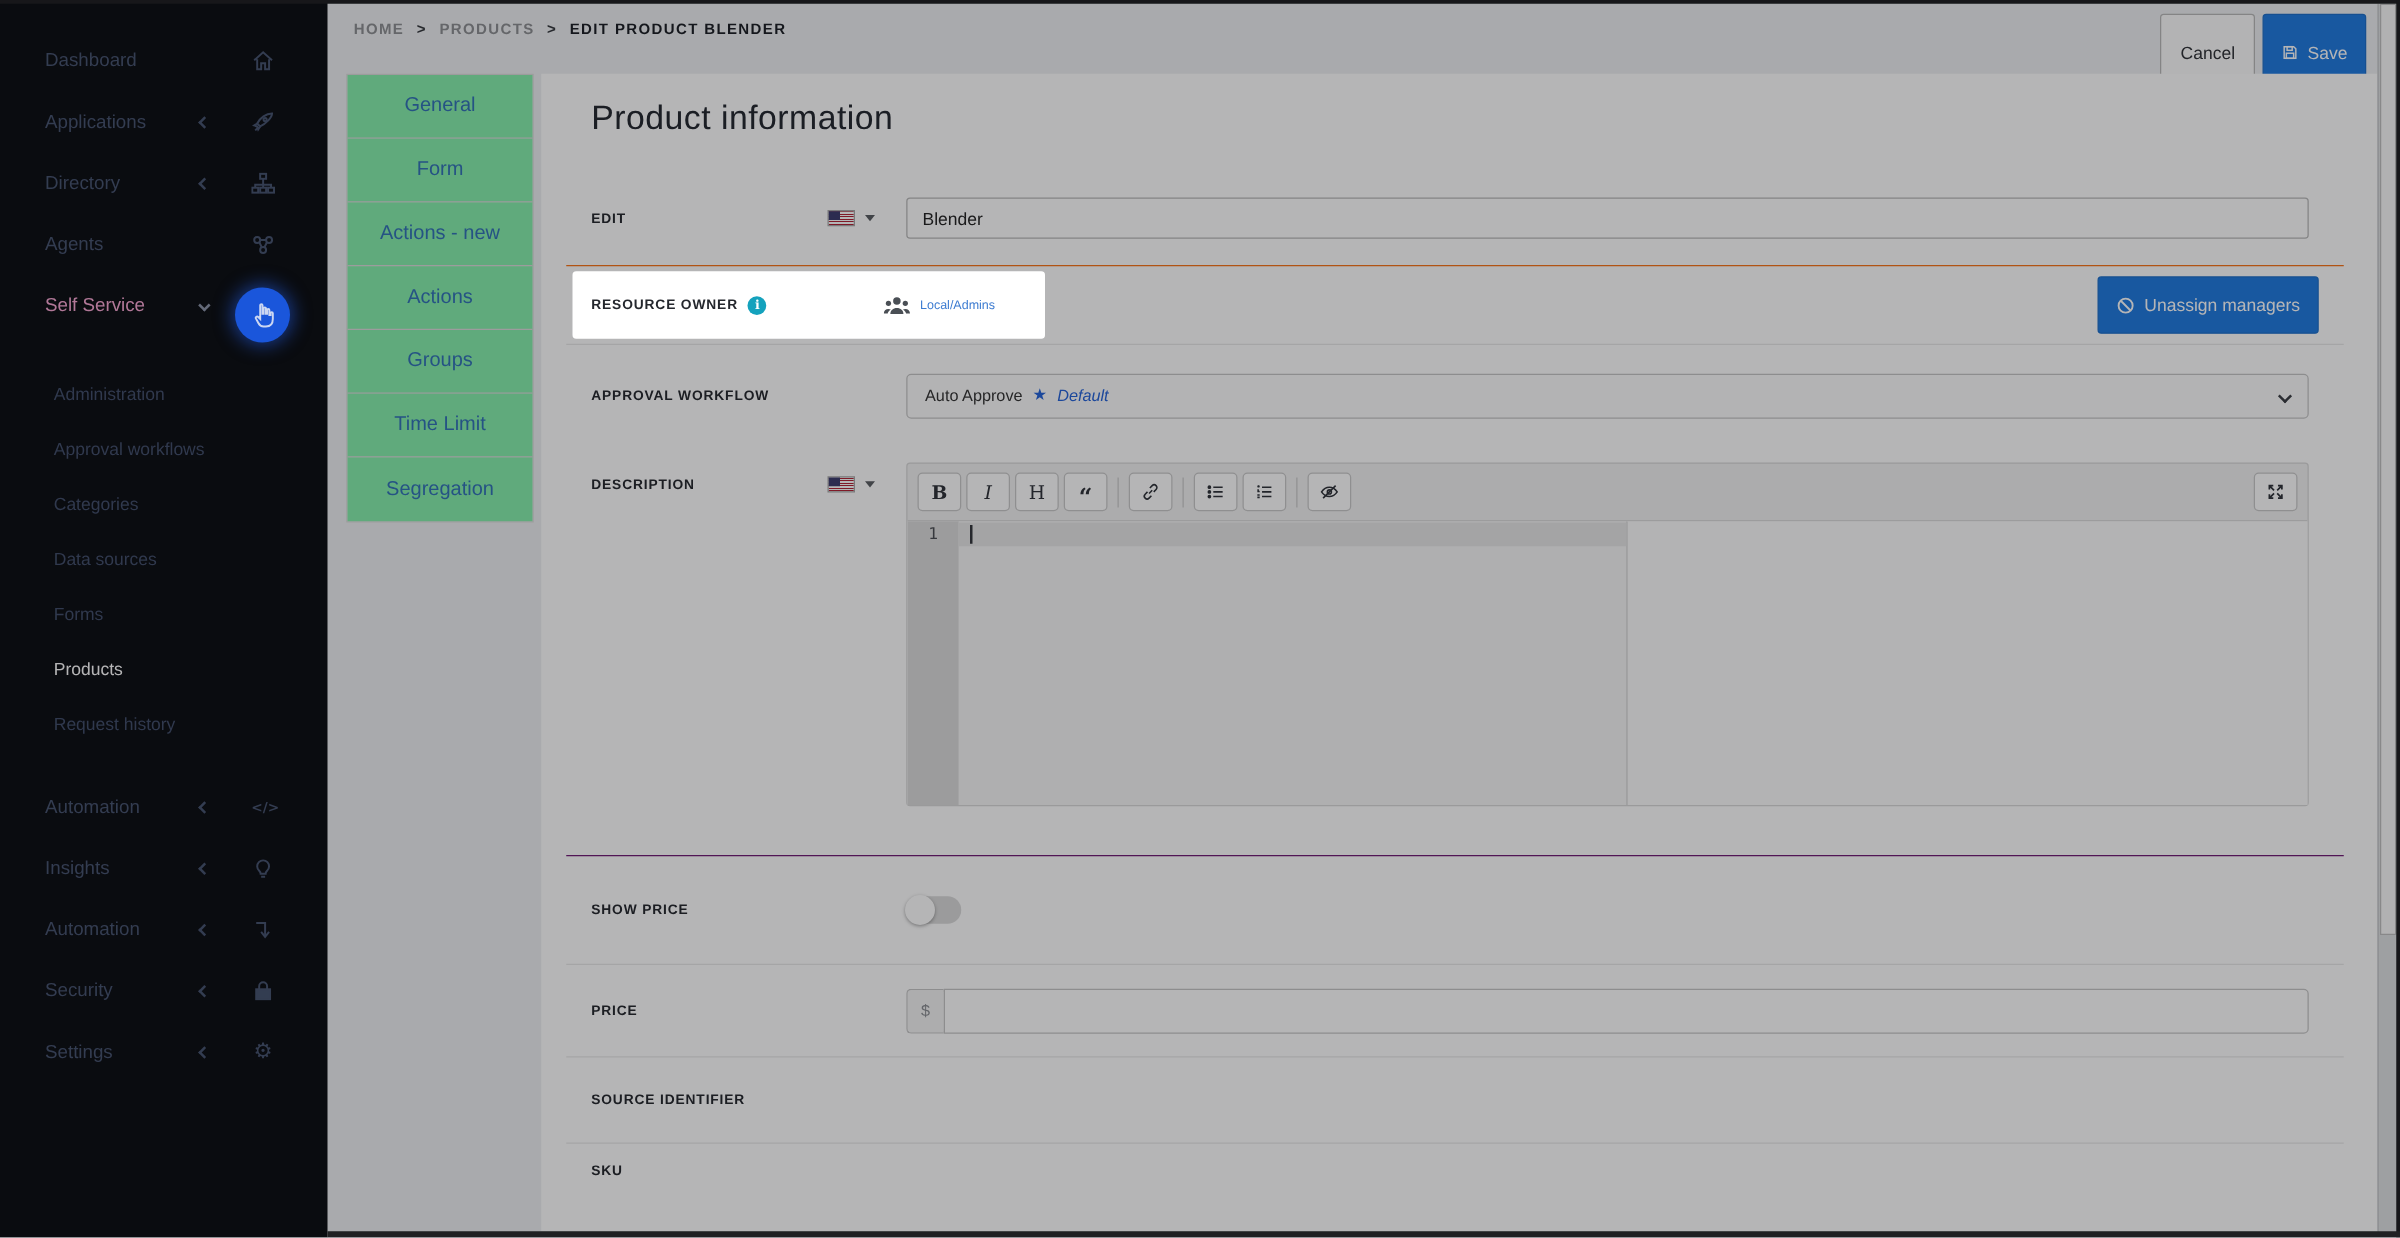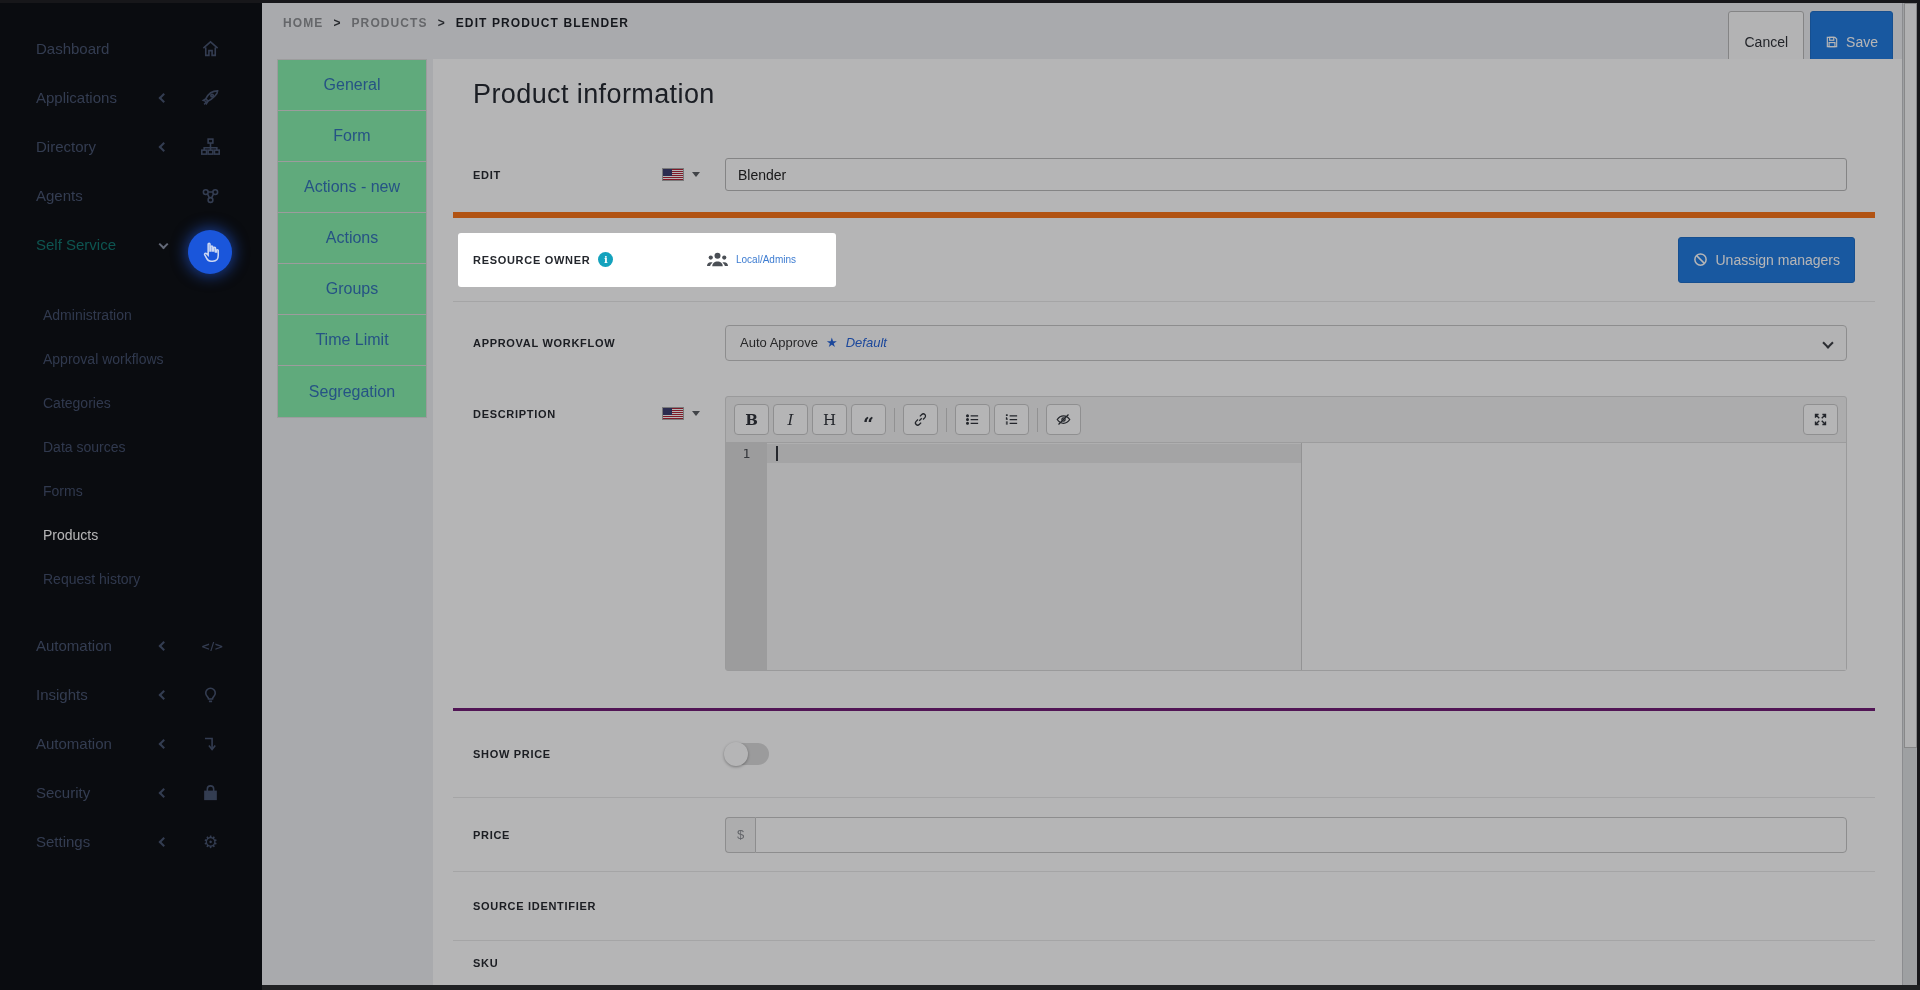--- a/index.html
+++ b/index.html
@@ -13,21 +13,21 @@
 
   
   .win-edge-top { position:absolute; left:0; top:0; width:1920px; height:3px; background:#1d1e20; z-index:5; }
   .win-edge-right { position:absolute; right:0; top:0; width:3px; height:990px; background:#1d1e20; z-index:5; }
   .win-edge-bottom { position:absolute; left:262px; bottom:0; width:1658px; height:5px; background:#2a2b2d; z-index:5; }
 
   
   .sidebar { position:absolute; left:0; top:0; width:262px; height:990px; background:#0b0d12; padding-top:24px; }
   .nav-item { position:relative; height:49px; display:flex; align-items:center; padding-left:36px;
               color:#46536f; font-size:15px; cursor:pointer; }
-  .nav-item.bright { color:#0f766e; }
+  .nav-item.bright { color:#f9a8d4; }
   .nav-item .chev { position:absolute; left:160px; top:50%; width:7px; height:7px; border-left:2px solid; border-bottom:2px solid; }
   .chev.left { transform:translateY(-50%) rotate(45deg); }
   .chev.down { transform:translateY(-60%) rotate(-45deg); }
   .nav-item .side-ico { position:absolute; left:201px; top:50%; transform:translateY(-50%); width:19px; height:19px; color:#46536f; }
   .glyph-ico { font-size:15px; line-height:19px; text-align:center; font-family:"DejaVu Sans", sans-serif; }
   .submenu { margin-top:24px; }
   .submenu-item { height:44px; display:flex; align-items:center; padding-left:43px; color:#414e6a; font-size:14px; cursor:pointer; }
   .submenu-item.active { color:#ffffff; }
   .bottom-group { margin-top:20px; }
   .ss-circle { position:absolute; left:188px; top:230px; width:44px; height:44px; border-radius:50%;
@@ -55,23 +55,23 @@
   .tab:last-child { border-bottom:none; }
 
   
   .form-panel { position:absolute; left:433px; top:59px; width:1469px; height:926px; background:#ffffff; padding:0 27px 0 20px; }
   .page-title { margin:20px 0 27px 20px; font-size:27px; font-weight:normal; letter-spacing:.4px; color:#23272f; }
   .form-row { display:flex; align-items:center; padding-left:20px; }
   .label-col { width:252px; display:flex; align-items:center; justify-content:space-between; padding-right:25px; flex-shrink:0; }
   .f-label { font-size:11px; font-weight:bold; letter-spacing:.7px; color:#24272d; }
   .ctrl { flex:1; margin-right:28px; min-width:0; }
   .row-name{height:75px}
-  .row-ro{height:90px; border-top:6px solid #f97316; border-bottom:1px solid #e9e9e9; position:relative;}
+  .row-ro{height:64px; border-top:1px solid #f97316; border-bottom:1px solid #e9e9e9; position:relative;}
   .row-aw{height:81px}
-  .row-desc{height:328px; border-bottom:3px solid #701a75; align-items:flex-start;}
+  .row-desc{height:328px; border-bottom:1px solid #701a75; align-items:flex-start;}
   .row-sp{height:86px}
   .row-price{height:74px; border-top:1px solid #e9e9e9}
   .row-si{height:69px; border-top:1px solid #e9e9e9}
   .row-sku{height:45px; border-top:1px solid #e9e9e9}
 
   .flag-wrap { display:flex; align-items:center; gap:8px; cursor:pointer; }
   .flag { position:relative; width:22px; height:13px; border:1px solid #a9a9a9;
           background:repeating-linear-gradient(180deg,#b22234 0 1px,#ffffff 1px 2px); }
   .flag .canton { position:absolute; left:0; top:0; width:9px; height:7px; background:#3c3b6e; }
   .dd-caret { width:0; height:0; border-left:4px solid transparent; border-right:4px solid transparent; border-top:5px solid #5a5d62; }

